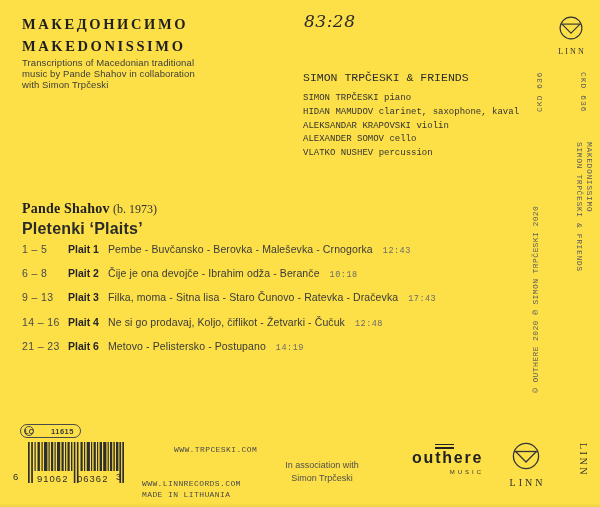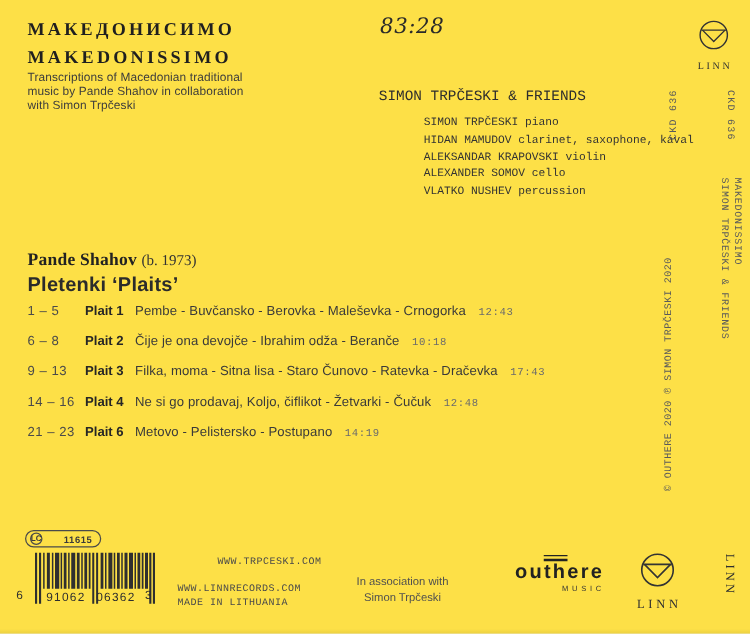--- a/index.html
+++ b/index.html
@@ -19,21 +19,21 @@
     letter-spacing:2.6px; color:#1f1f1f; line-height:22px; }
   .album-desc { position:absolute; left:22px; top:58px; font-size:9.5px; line-height:10.8px;
     color:#3c3c3c; letter-spacing:0.1px; }
 
   
   .duration { position:absolute; left:304px; top:11px; font-family:"DejaVu Serif", serif;
     font-style:italic; font-size:17px; color:#2a2a2a; letter-spacing:0.5px; }
   .artists-group { position:absolute; left:303px; top:71px; font-family:"Liberation Mono", monospace;
     font-size:11.5px; color:#2d2d2d; }
   .performers { position:absolute; left:303px; top:92px; font-family:"Liberation Mono", monospace;
-    font-size:9px; line-height:13.8px; color:#333;margin-left:36px; }
+    font-size:9px; line-height:13.8px; color:#333; }
 
   
   .v-cw, .v-ccw { position:absolute; white-space:nowrap; transform-origin:0 0;
     font-family:"Liberation Mono", monospace; color:#5a5a5a; }
   .v-cw  { transform:rotate(90deg); }
   .v-ccw { transform:rotate(-90deg); }
   .ckd { font-size:8px; letter-spacing:1px; }
   .ckd-left  { left:535px; top:112px; }
   .ckd-right { left:588px; top:72px; }
   .spine-copyright { left:531px; top:393px; font-size:8px; letter-spacing:0.4px; }
@@ -77,21 +77,21 @@
   .barcode { position:absolute; left:13px; top:442px; width:112px; height:45px; }
   .barcode svg { position:absolute; left:15px; top:0; }
   .bc-digit { position:absolute; font-size:9.5px; color:#2e2e2e; letter-spacing:1px; }
   .bc-first { left:0; top:29px; }
   .bc-left  { left:24px; top:31px; }
   .bc-right { left:64px; top:31px; }
   .bc-last  { left:103px; top:29px; }
 
   .websites { position:absolute; left:142px; top:444px; font-family:"Liberation Mono", monospace;
     font-size:8px; color:#4a4a4a; letter-spacing:0.4px; }
-  .websites .site1 { margin-bottom:10px;padding-left:32px; }
+  .websites .site1 { margin-bottom:22px;padding-left:32px; }
   .websites .line { line-height:11.5px; }
 
   .association { position:absolute; left:272px; top:459px; width:100px; text-align:center;
     font-size:9px; color:#4f4f4f; line-height:13px; }
 
   .outhere { position:absolute; left:412px; top:450px; width:72px; }
   .outhere-name { font-size:16px; font-weight:bold; letter-spacing:1.8px; color:#222;
     line-height:16px; }
   .outhere-lines { position:absolute; left:23px; top:-6px; width:19px; }
   .outhere-lines span { display:block; height:1.3px; background:#222; margin-bottom:2.2px; }

